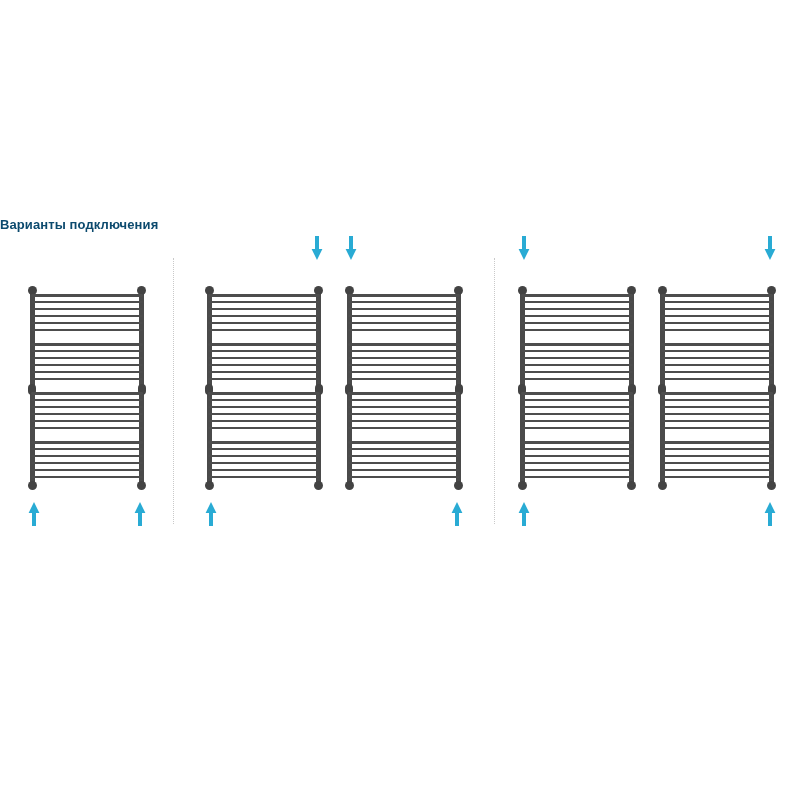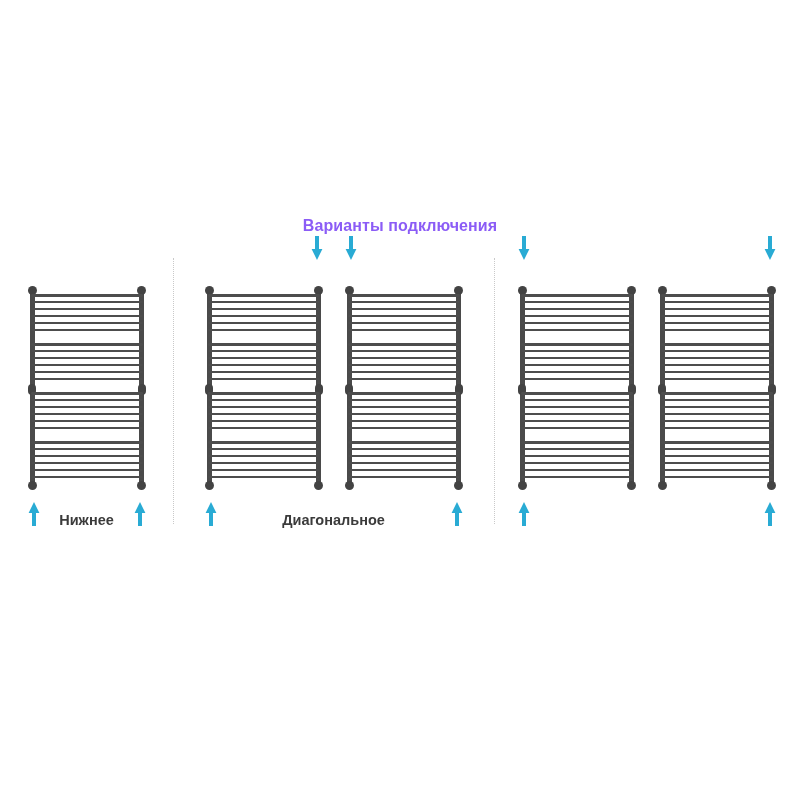--- a/index.html
+++ b/index.html
@@ -19,24 +19,24 @@
     background: #ffffff;
     overflow: hidden;
   }
 
   
   .diagram-title {
     position: absolute;
     top: 217px;
     left: 0;
     width: 800px;
-    text-align: center;
-    font-size: 16px;
+    text-align: left;
+    font-size: 13px;
     font-weight: bold;
-    color: #8b5cf6;
+    color: #0c4a6e;
     letter-spacing: 0.1px;
   }
 
   
   .divider {
     position: absolute;
     top: 258px;
     width: 1px;
     height: 266px;
     border-left: 1px dotted #c9c9c9;
@@ -202,21 +202,20 @@
               <path d="M7 2 L12.4 13 H9 v13 H5 V13 H1.6 Z" fill="#29abd4"></path>
             </svg>
           </div>
           <div class="arrow a-bottom-right">
             <svg viewBox="0 0 14 26" xmlns="http://www.w3.org/2000/svg">
               <path d="M7 2 L12.4 13 H9 v13 H5 V13 H1.6 Z" fill="#29abd4"></path>
             </svg>
           </div>
         </div>
       </div>
-    <div class="panel-label">Нижнее</div>
   </div>
 
   <div class="panel p-diagonal">
     <div class="panel-units">
         <div class="radiator">
           <div class="rad-body">
             <div class="rail left"></div>
             <div class="node n-left n-top"></div>
             <div class="node n-left n-mid"></div>
             <div class="node n-left n-bottom"></div>
@@ -316,21 +315,20 @@
               <path d="M5 0 h4 v13 h3.4 L7 24 L1.6 13 H5 Z" fill="#29abd4"></path>
             </svg>
           </div>
           <div class="arrow a-bottom-right">
             <svg viewBox="0 0 14 26" xmlns="http://www.w3.org/2000/svg">
               <path d="M7 2 L12.4 13 H9 v13 H5 V13 H1.6 Z" fill="#29abd4"></path>
             </svg>
           </div>
         </div>
       </div>
-    <div class="panel-label">Диагональное</div>
   </div>
 
   <div class="panel p-vertical">
     <div class="panel-units">
         <div class="radiator">
           <div class="rad-body">
             <div class="rail left"></div>
             <div class="node n-left n-top"></div>
             <div class="node n-left n-mid"></div>
             <div class="node n-left n-bottom"></div>

